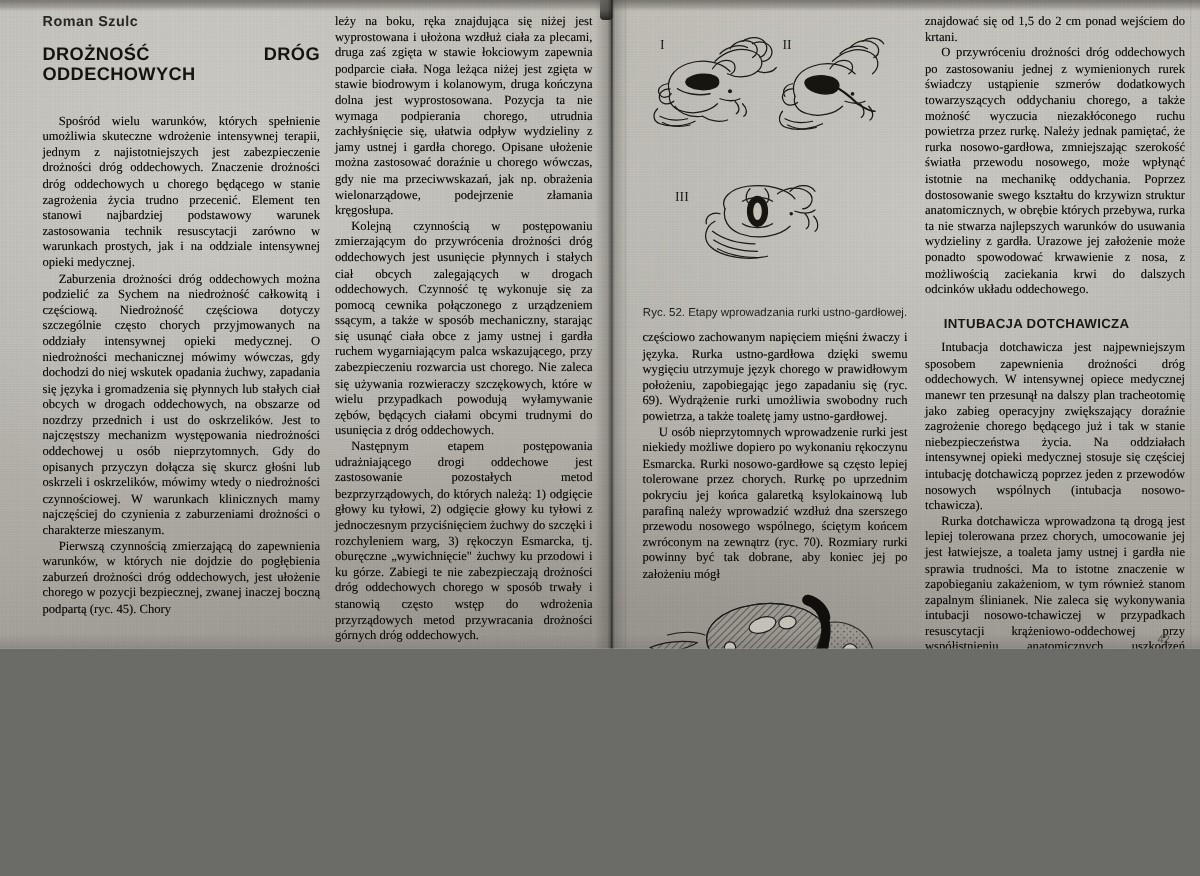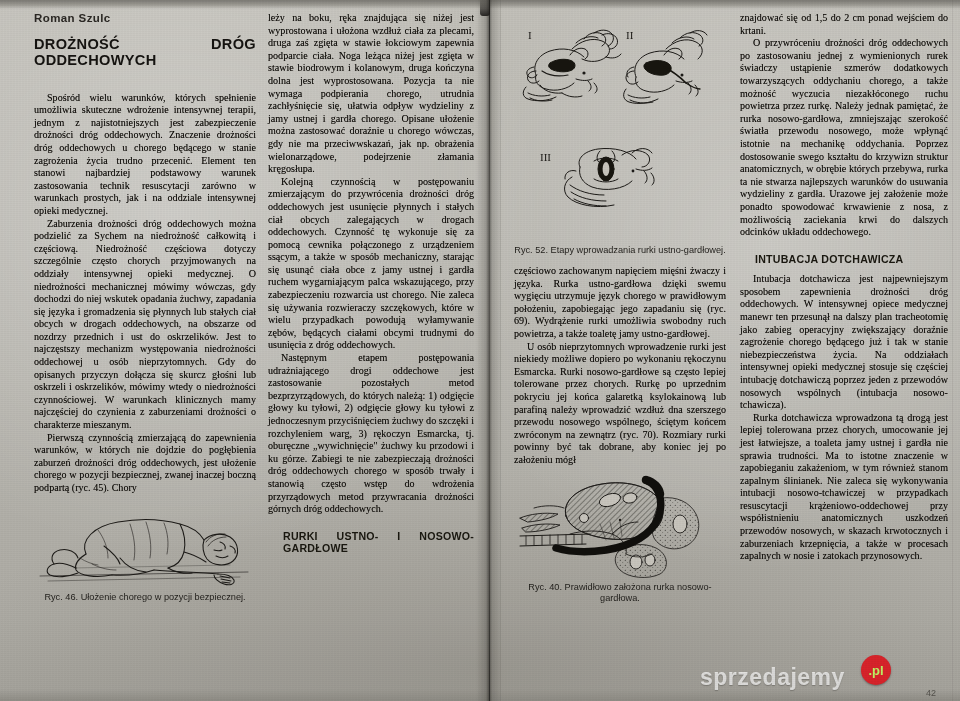--- a/index.html
+++ b/index.html
@@ -1,19 +1,19 @@
 <!DOCTYPE html>
 <html lang="pl"><head>
 <meta charset="utf-8">
 <title>Drożność dróg oddechowych — skan</title>
 <style>
   html,body{margin:0;padding:0;background:#6b6b68;}
   .page{
     position:relative;
-    width:960px;height:701px;
+    width:960px;height:519px;
     overflow:hidden;
     background:#b9b7b0;
     font-family:"Liberation Serif", serif;
     color:#1d1b18;
   }
   
   .paper{
     position:absolute;inset:0;
     background:
       radial-gradient(ellipse 55% 70% at 18% 30%, rgba(255,255,255,.30), rgba(255,255,255,0) 70%),

